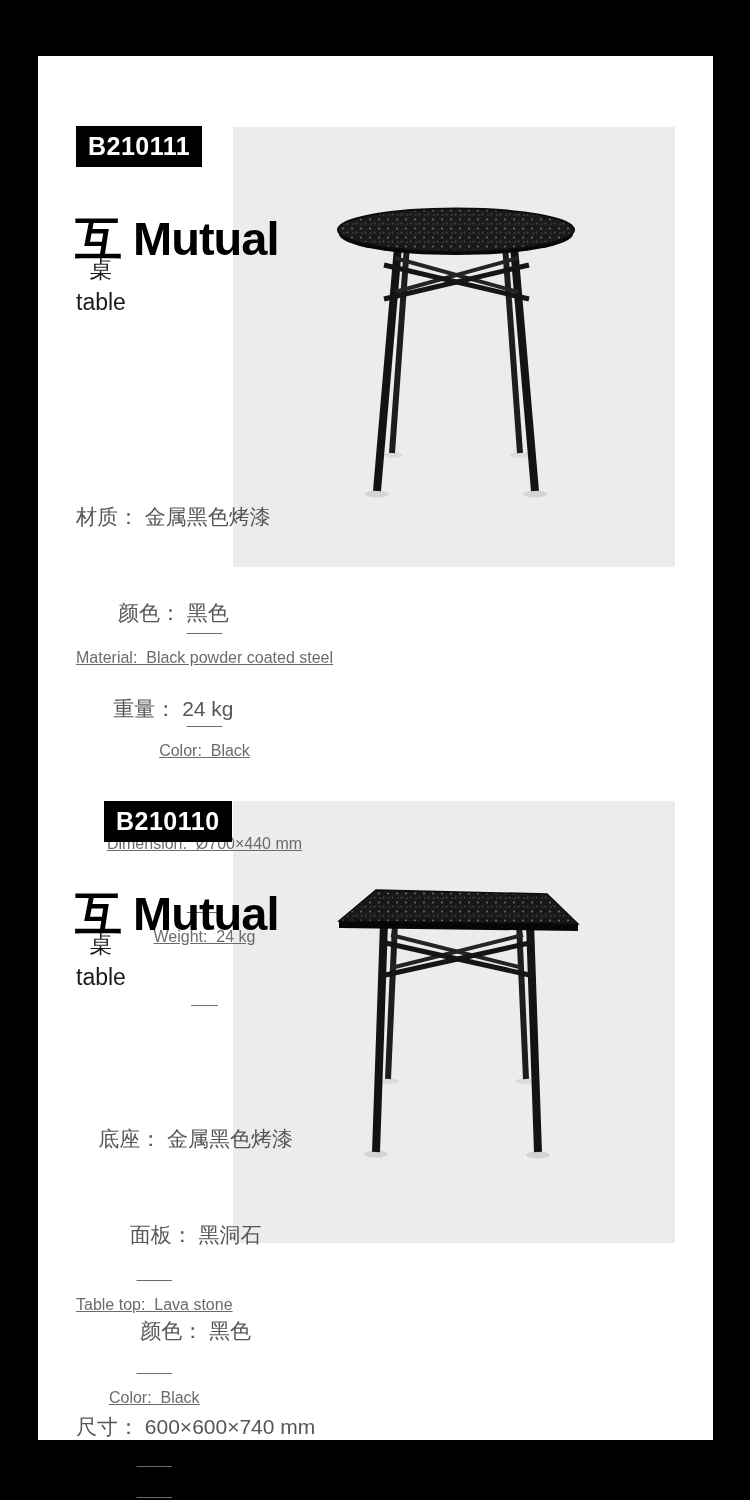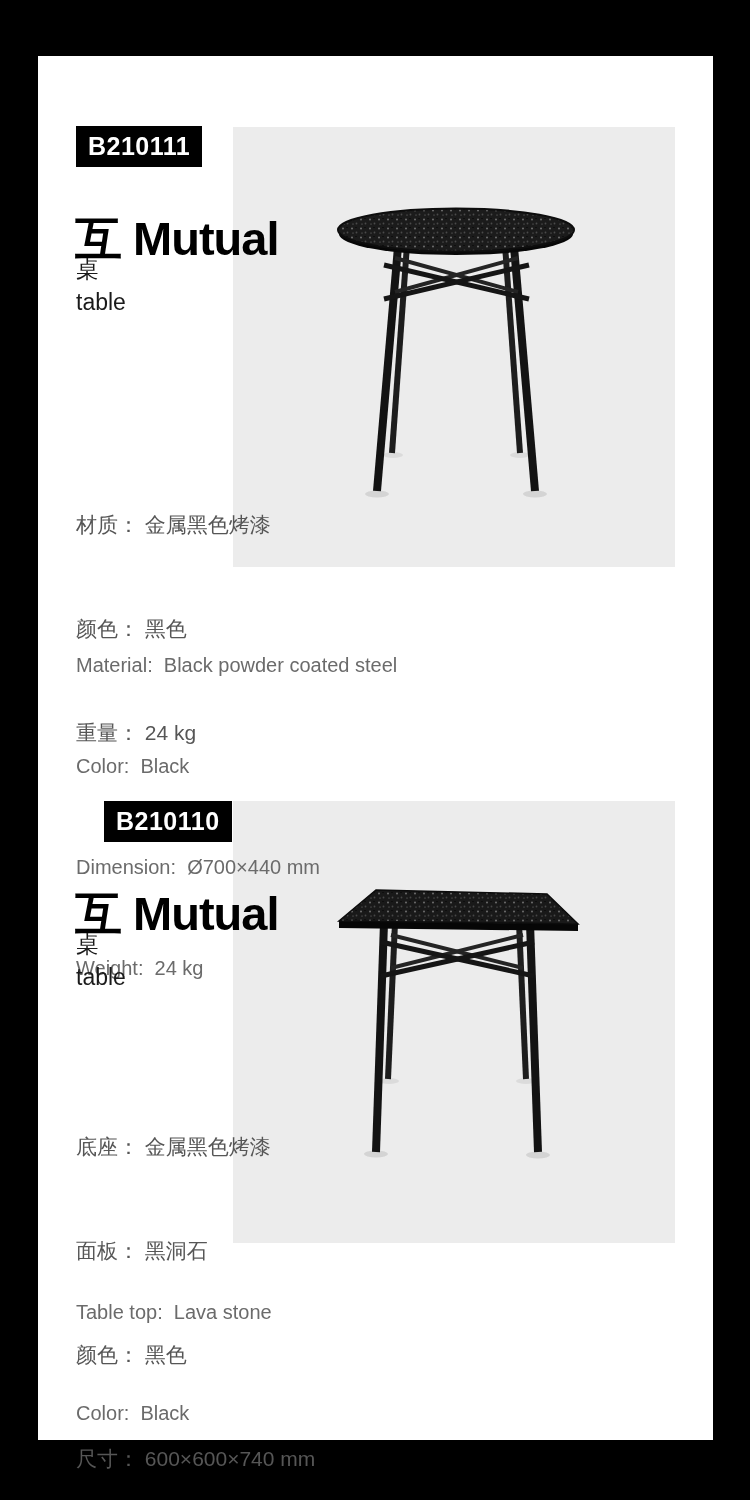--- a/index.html
+++ b/index.html
@@ -1,41 +1,41 @@
 <!DOCTYPE html>
 <html><head>
 <meta charset="utf-8">
 <style>
   html,body{margin:0;padding:0;background:#000;}
   .page{position:relative;width:750px;height:1500px;background:#000;overflow:hidden;
         font-family:"Liberation Sans","DejaVu Sans",sans-serif;}
-  .content{position:absolute;left:38px;top:56px;width:675px;height:1384px;background:#fff;}
+  .content{position:absolute;left:38px;top:56px;width:675px;height:1384px;background:#fff;text-align:center;}
 
   .panel{position:absolute;left:195px;width:442px;background:#ececec;z-index:1;}
   .panel.p1{top:71px;height:440px;}
   .panel.p2{top:745px;height:442px;}
   .panel svg{position:absolute;left:0;top:0;width:100%;height:100%;display:block;}
 
   .badge{position:absolute;left:38px;z-index:3;background:#000;color:#fff;
          font-weight:bold;font-size:25px;line-height:41px;padding:0 12px;letter-spacing:.5px;}
   .badge.p1{top:70px;} .badge.p2{top:745px;margin-left:28px;}
 
   .title{position:absolute;left:37px;z-index:3;font-size:47px;font-weight:bold;
          color:#000000;letter-spacing:-1px;line-height:1.0;white-space:nowrap;}
   .title.p1{top:128px;} .title.p2{top:803px;}
 
   .subs{position:absolute;left:38px;z-index:3;font-size:23px;line-height:33px;color:#1a1a1a;}
   .subs.p1{top:197px;} .subs.p2{top:872px;}
 
   .specs{position:absolute;left:38px;z-index:3;white-space:pre-wrap;}
   .specs.zh{color:#565656;font-size:21px;line-height:32px;}
-  .specs.en{color:#6b6b6b;font-size:20px;line-height:31px;}
+  .specs.en{color:#6b6b6b;font-size:16px;line-height:31px;text-decoration:underline;}
   .specs.zh.p1{top:381px;} .specs.en.p1{top:524px;}
   .specs.zh.p2{top:1003px;} .specs.en.p2{top:1171px;}
-  .specs div{min-height:1em;margin-top:8px;}
+  .specs div{min-height:1em;}
 </style>
 </head>
 <body>
 
 <div class="page">
   <div class="content">
 
     <section>
 
       <div class="panel p1">

